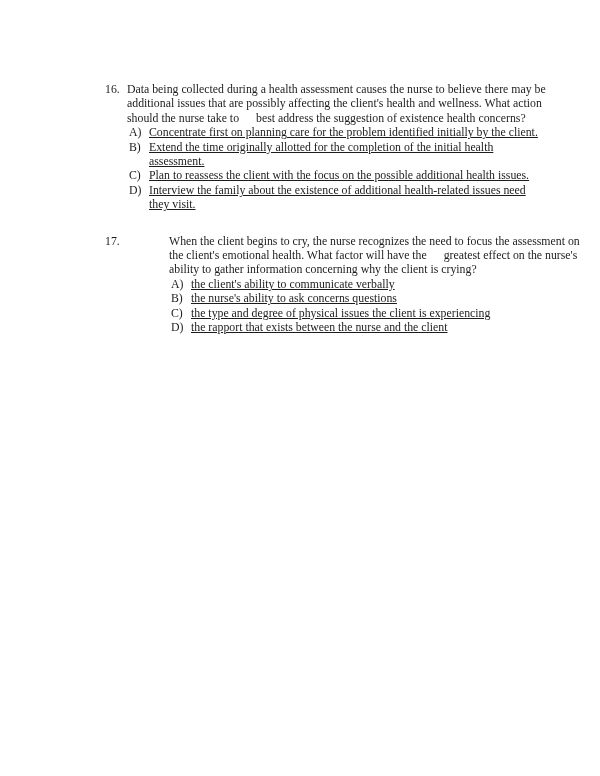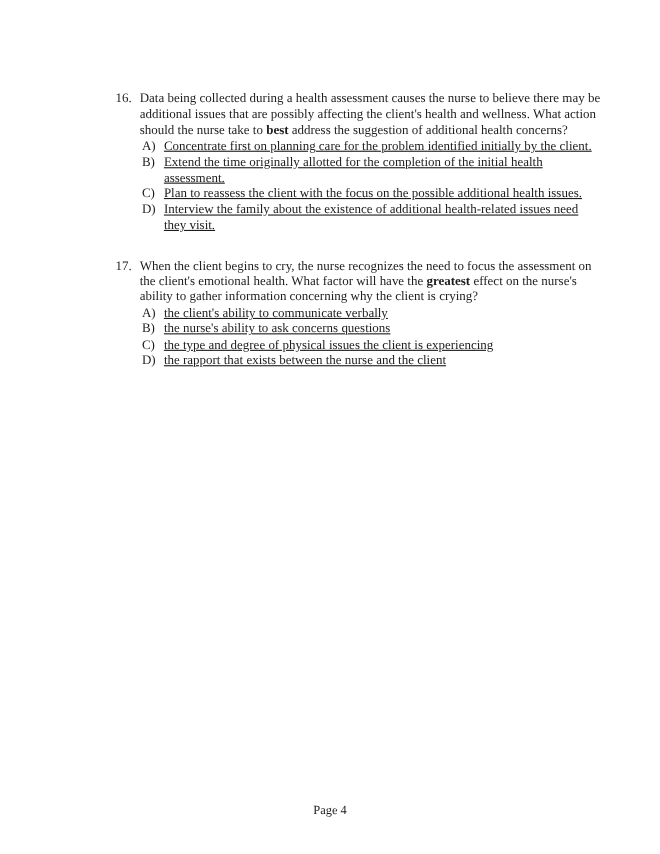--- a/index.html
+++ b/index.html
@@ -24,34 +24,36 @@
     top: 82px;
     left: 105px;
     width: 447px;
   }
   .question {
     display: flex;
     align-items: flex-start;
   }
   .question + .question {
     margin-top: 22px;
+    gap: 42px;
   }
   .q-num {
     flex: 0 0 22px;
     width: 22px;
   }
   .q-body {
     width: 421px;
     flex: 0 0 421px;
   }
   .q-stem {
     margin: 0;
   }
   .q-stem b {
-    font-weight: bold;
+    font-weight: normal;
+    margin-left: 14px;
   }
   .options {
     margin: 0;
     padding: 0;
     list-style: none;
   }
   .option {
     display: flex;
     align-items: flex-start;
     margin-left: 2px;
@@ -76,21 +78,21 @@
 </style>
 </head>
 <body>
 
 <div class="doc">
   <div class="content">
 
     <div class="question">
       <span class="q-num">16.</span>
       <div class="q-body">
-        <p class="q-stem"><span>Data being collected during a health assessment causes the nurse to believe there may be additional issues that are possibly affecting the client's health and wellness. What action should the nurse take to </span><b>best</b><span> address the suggestion of additional health concerns?</span></p>
+        <p class="q-stem"><span>Data being collected during a health assessment causes the nurse to believe there may be additional issues that are possibly affecting the client's health and wellness. What action should the nurse take to </span><b>best</b><span> address the suggestion of existence health concerns?</span></p>
         <ul class="options">
           <li class="option">
             <span class="opt-letter">A)</span>
             <span class="opt-text">Concentrate first on planning care for the problem identified initially by the client.</span>
           </li>
           <li class="option">
             <span class="opt-letter">B)</span>
             <span class="opt-text">Extend the time originally allotted for the completion of the initial health assessment.</span>
           </li>
           <li class="option">
@@ -125,14 +127,13 @@
           <li class="option">
             <span class="opt-letter">D)</span>
             <span class="opt-text">the rapport that exists between the nurse and the client</span>
           </li>
         </ul>
       </div>
     </div>
 
   </div>
 
-  <div class="footer">Page 4</div>
 </div>
 
 </body></html>

